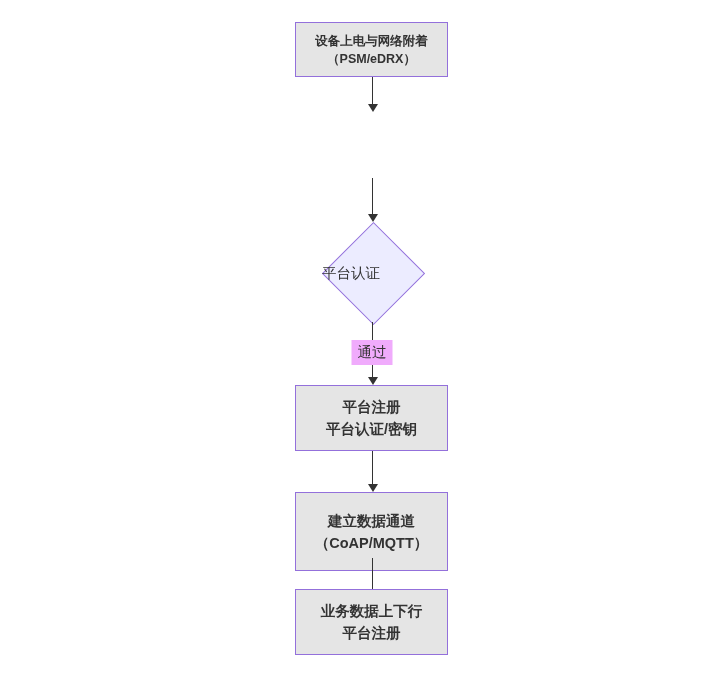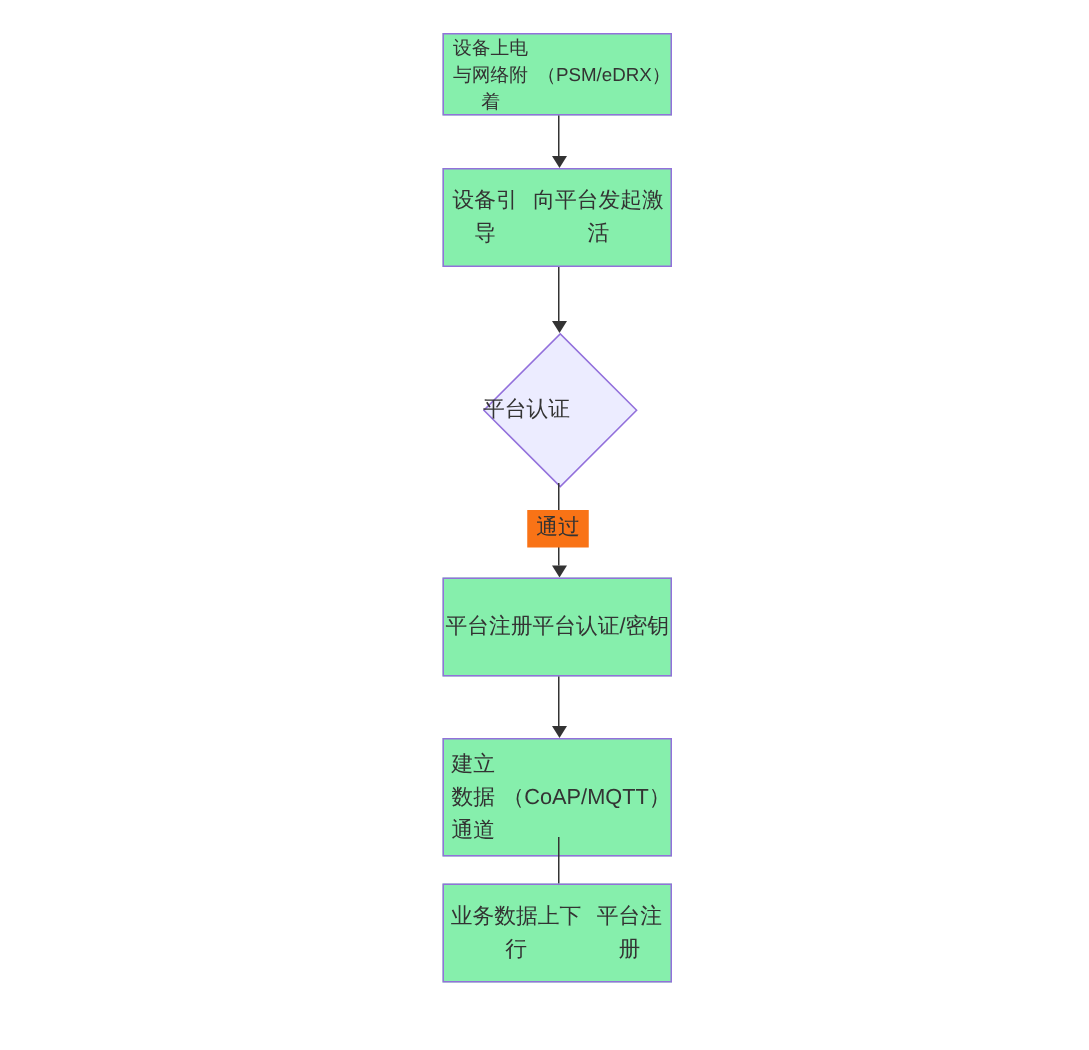--- a/index.html
+++ b/index.html
@@ -13,30 +13,32 @@
     width: 726px;
     height: 700px;
     background: #ffffff;
     overflow: hidden;
   }
   
   .node {
     position: absolute;
     left: 295px;
     width: 153px;
-    background: #86efac;
+    background: #e5e5e5;
     border: 1px solid #9370DB;
     color: #333333;
     display: flex;
+    flex-direction: column;
     align-items: center;
     justify-content: center;
     text-align: center;
     font-size: 14.5px;
     line-height: 22px;
     box-sizing: border-box;
+    font-weight: bold;
   }
   .node-small {
     font-size: 12.5px;
     line-height: 18px;
   }
   #node-power   { top: 22px;  height: 55px; }
   #node-boot    { top: 112px; height: 66px; }
   #node-reg     { top: 385px; height: 66px; align-items: center; }
   #node-chan    { top: 492px; height: 79px; }
   #node-biz     { top: 589px; height: 66px; }
@@ -89,21 +91,21 @@
   #head-4 { top: 484px; }
   #line-5 { top: 558px; height: 35px; }
   #head-5 { top: 593px; }
 
   
   .edge-label {
     position: absolute;
     top: 340px;
     left: 372px;
     transform: translateX(-50%);
-    background: #f97316;
+    background: #f0abfc;
     color: #333333;
     font-size: 14.5px;
     line-height: 19px;
     padding: 3px 6px;
     white-space: nowrap;
     z-index: 2;
   }
 </style>
 </head>
 <body>
@@ -111,24 +113,20 @@
 <div class="canvas">
 
   <div class="node node-small" id="node-power">
     <span>设备上电与网络附着</span>
     <span>（PSM/eDRX）</span>
   </div>
 
   <div class="edge-line" id="line-1"></div>
   <div class="arrowhead" id="head-1"></div>
 
-  <div class="node" id="node-boot">
-    <span>设备引导</span>
-    <span>向平台发起激活</span>
-  </div>
 
   <div class="edge-line" id="line-2"></div>
   <div class="arrowhead" id="head-2"></div>
 
   <div class="diamond-shape"></div>
   <div class="diamond-label">平台认证</div>
 
   <div class="edge-line" id="line-3"></div>
   <div class="arrowhead" id="head-3"></div>
   <div class="edge-label">通过</div>

